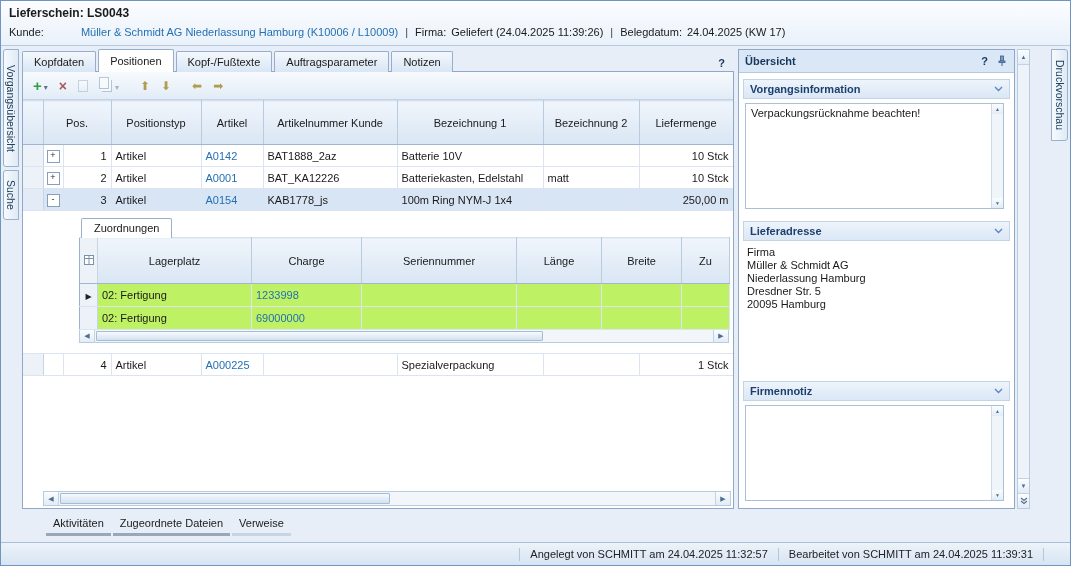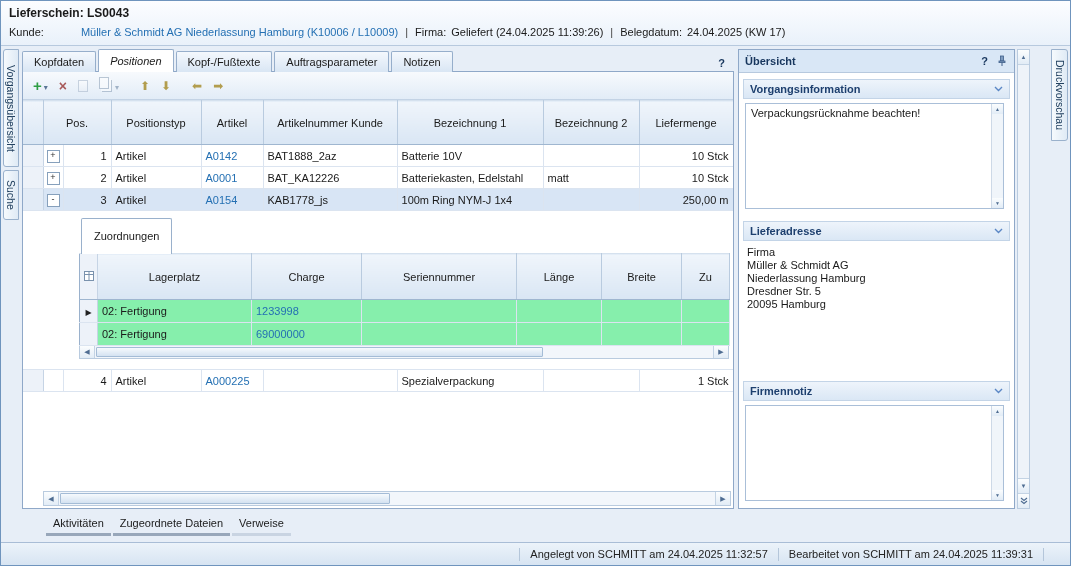--- a/index.html
+++ b/index.html
@@ -17,21 +17,21 @@
     box-sizing:border-box;cursor:pointer;}
   .vtab-l{position:absolute;left:2px;width:16px;border-radius:3px 0 0 3px;}
   .vtab-r{position:absolute;width:17px;border-radius:0 3px 3px 0;}
   #vtab1{top:48px;height:118px;}
   #vtab2{top:169px;height:50px;}
   #vtabR{left:1050px;top:48px;height:92px;}
   
   .tabstrip{position:absolute;left:21px;top:48px;width:712px;height:23px;display:flex;align-items:flex-end;z-index:3;}
   .tab{height:21px;line-height:21px;padding:0 11px;background:linear-gradient(#f4f8fd,#d9e6f4);border:1px solid #96aecb;
     border-bottom:none;border-radius:2px 2px 0 0;margin-right:2px;cursor:pointer;box-sizing:border-box;}
-  .tab.active{background:#fff;height:23px;line-height:22px;z-index:4;font-style:italic;}
+  .tab.active{background:#fff;height:23px;line-height:22px;z-index:4;}
   .tab-help{margin-left:auto;color:#17365d;font-weight:bold;padding:0 9px 3px 0;cursor:pointer;}
   
   .panel{position:absolute;left:21px;top:70px;width:712px;height:438px;background:#fff;border:1px solid #8fa8c8;box-sizing:border-box;z-index:2;overflow:hidden;}
   .toolbar{height:27px;background:linear-gradient(#f7fafd,#e2ecf7);border-bottom:1px solid #c3d3e5;display:flex;align-items:center;padding-left:6px;}
   .tbtn{display:inline-flex;align-items:center;justify-content:center;height:20px;padding:0 4px;margin-right:3px;border-radius:2px;cursor:pointer;}
   .tbtn.dim{opacity:.5;}
   .tgap{width:10px;}
   .ic{display:inline-block;}
   .ic-add::before{content:"+";color:#2f9e44;font-weight:bold;font-size:15px;line-height:15px;}
   .ic-del::before{content:"×";color:#a85a5a;font-weight:bold;font-size:14px;line-height:14px;}
@@ -53,23 +53,23 @@
   .grid td.exp{text-align:center;padding:0;}
   .num{text-align:right;}
   .grow{cursor:pointer;}
   .grow.sel td{background:#d8e5f5;}
   .grow.sel td.ind{background:#e2ebf6;}
   .expander{display:inline-block;width:11px;height:11px;line-height:9px;text-align:center;border:1px solid #86a0bc;background:#fff;font-size:9px;color:#333;cursor:pointer;}
   .expander.plus::before{content:"+";}
   .expander.minus::before{content:"-";}
   td.detail-cell{padding:0 0 0 56px;background:#fff;border-right:none;}
   .detail{padding:6px 0 10px 0;}
-  .subtab{display:inline-block;height:19px;line-height:19px;padding:8px 12px;background:#fff;border:1px solid #9ab1cc;border-bottom:none;
+  .subtab{display:inline-block;height:19px;line-height:19px;padding:0 12px;background:#fff;border:1px solid #9ab1cc;border-bottom:none;
     position:relative;top:1px;z-index:2;margin-left:2px;border-radius:2px 2px 0 0;cursor:pointer;}
-  table.subgrid{border-collapse:collapse;table-layout:fixed;width:650px;font-size:11px;border:1px solid #9ab1cc;position:relative;z-index:1;background:#86efac;}
+  table.subgrid{border-collapse:collapse;table-layout:fixed;width:650px;font-size:11px;border:1px solid #9ab1cc;position:relative;z-index:1;background:#bef264;}
   .subgrid th{height:45px;font-weight:normal;background:linear-gradient(#f0f5fb,#d9e6f4);border-right:1px solid #b9cbdf;
     border-bottom:1px solid #9fb6d0;text-align:center;padding:0 3px;overflow:hidden;white-space:nowrap;}
   .subgrid td{height:22px;padding:0 4px;border-right:1px solid #dbe4f0;border-bottom:1px solid #dbe4f0;white-space:nowrap;overflow:hidden;}
   .subgrid td.ind,.subgrid th.ind{background:#edf2f9;border-right:1px solid #c6d4e5;padding:0;text-align:center;}
   .rowmarker::before{content:"▶";font-size:8px;color:#222;}
   
   .hscroll{display:flex;height:14px;border:1px solid #b9cbdf;background:#f2f6fb;box-sizing:border-box;}
   .sb-btn{width:14px;display:flex;align-items:center;justify-content:center;background:linear-gradient(#fbfdfe,#e2ecf6);cursor:pointer;}
   .sb-btn.first{border-right:1px solid #c3d3e4;}
   .sb-btn.last{border-left:1px solid #c3d3e4;}

